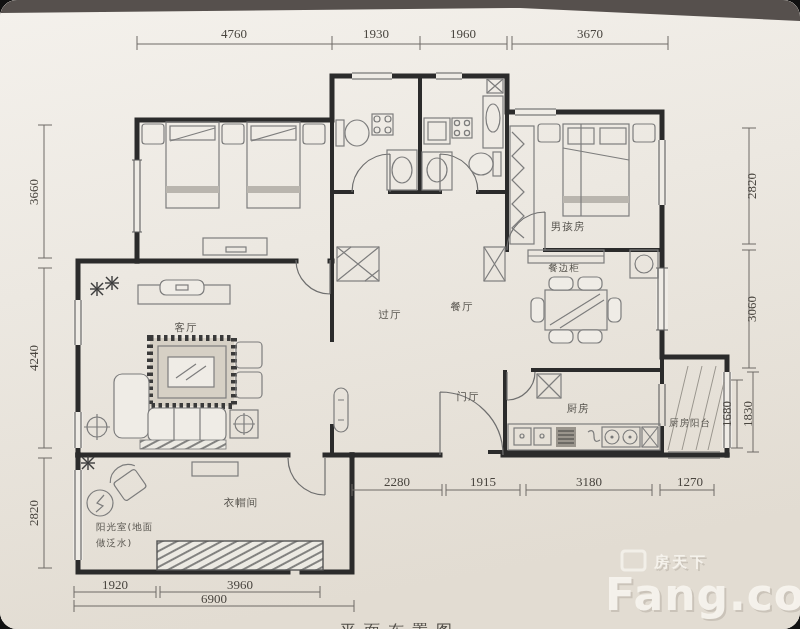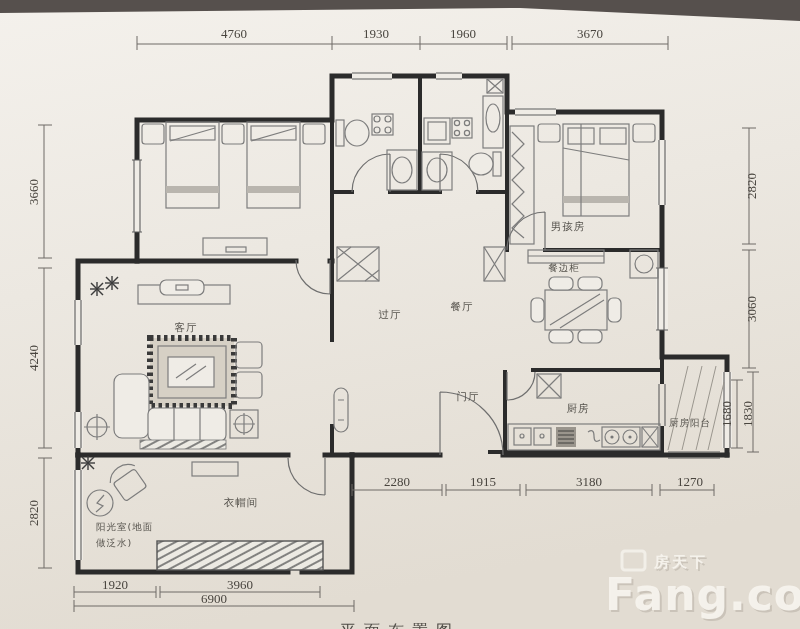--- a/index.html
+++ b/index.html
@@ -1,17 +1,17 @@
 <!DOCTYPE html>
 <html><head>
 <meta charset="utf-8">
 <style>
   html,body{margin:0;padding:0;background:#111;}
   .photo{position:relative;width:800px;height:629px;overflow:hidden;
-         font-family:"DejaVu Sans",sans-serif;background:#ece8e1;}
+         font-family:"DejaVu Sans",sans-serif;background:#ece8e1;border-radius:17px;}
   svg{position:absolute;inset:0;display:block;}
   .wall{stroke:#2b2b2b;stroke-width:5;fill:none;stroke-linecap:square;}
   .wallmid{stroke:#2b2b2b;stroke-width:4;fill:none;stroke-linecap:square;}
   .thin{stroke:#7d7d7d;stroke-width:1.2;fill:none;}
   .thinf{stroke:#7d7d7d;stroke-width:1.2;fill:#efece6;}
   .door{stroke:#6f6f6f;stroke-width:1.2;fill:none;}
   .win{stroke:#5d5d5d;stroke-width:1.1;fill:none;}
   .winpad{fill:#efece6;stroke:none;}
   .dim{stroke:#6e6a66;stroke-width:1;fill:none;}
   .dimtxt{font-family:"Liberation Serif",serif;font-size:13px;fill:#49453f;}

